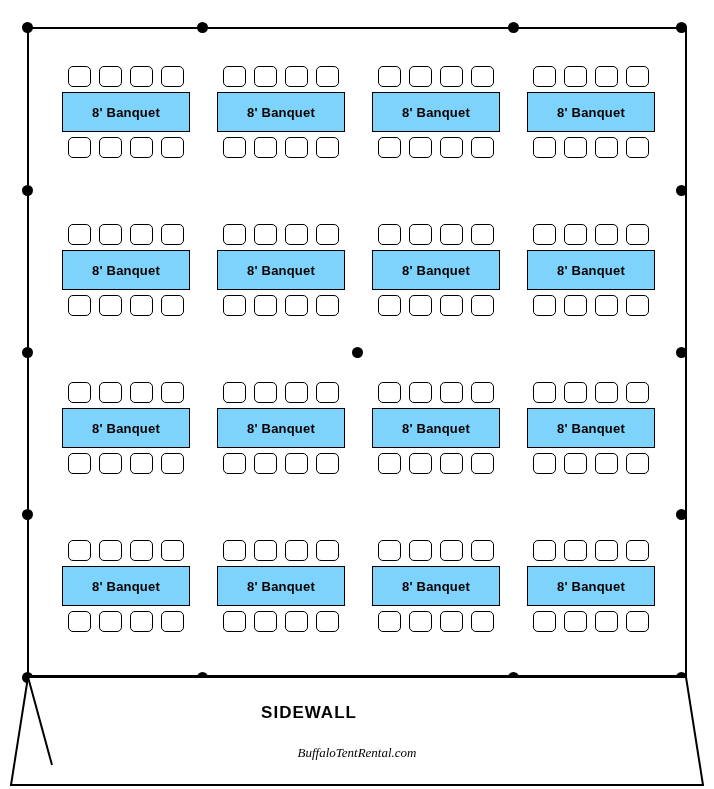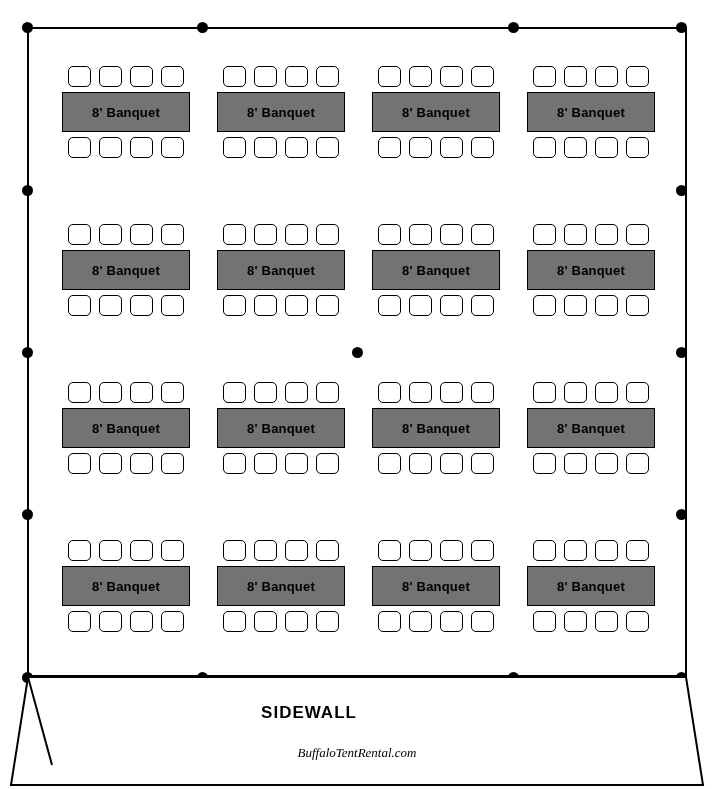--- a/index.html
+++ b/index.html
@@ -69,21 +69,21 @@
     background: #fff;
   }
   .table-body {
     position: absolute;
     left: 0;
     top: 26px;
     width: 128px;
     height: 40px;
     border: 1.5px solid #000;
     box-sizing: border-box;
-    background: #737373;
+    background: #7dd3fc;
     display: flex;
     align-items: center;
     justify-content: center;
     font-size: 13px;
     font-weight: bold;
     color: #000;
     letter-spacing: 0.2px;
   }
 
   

